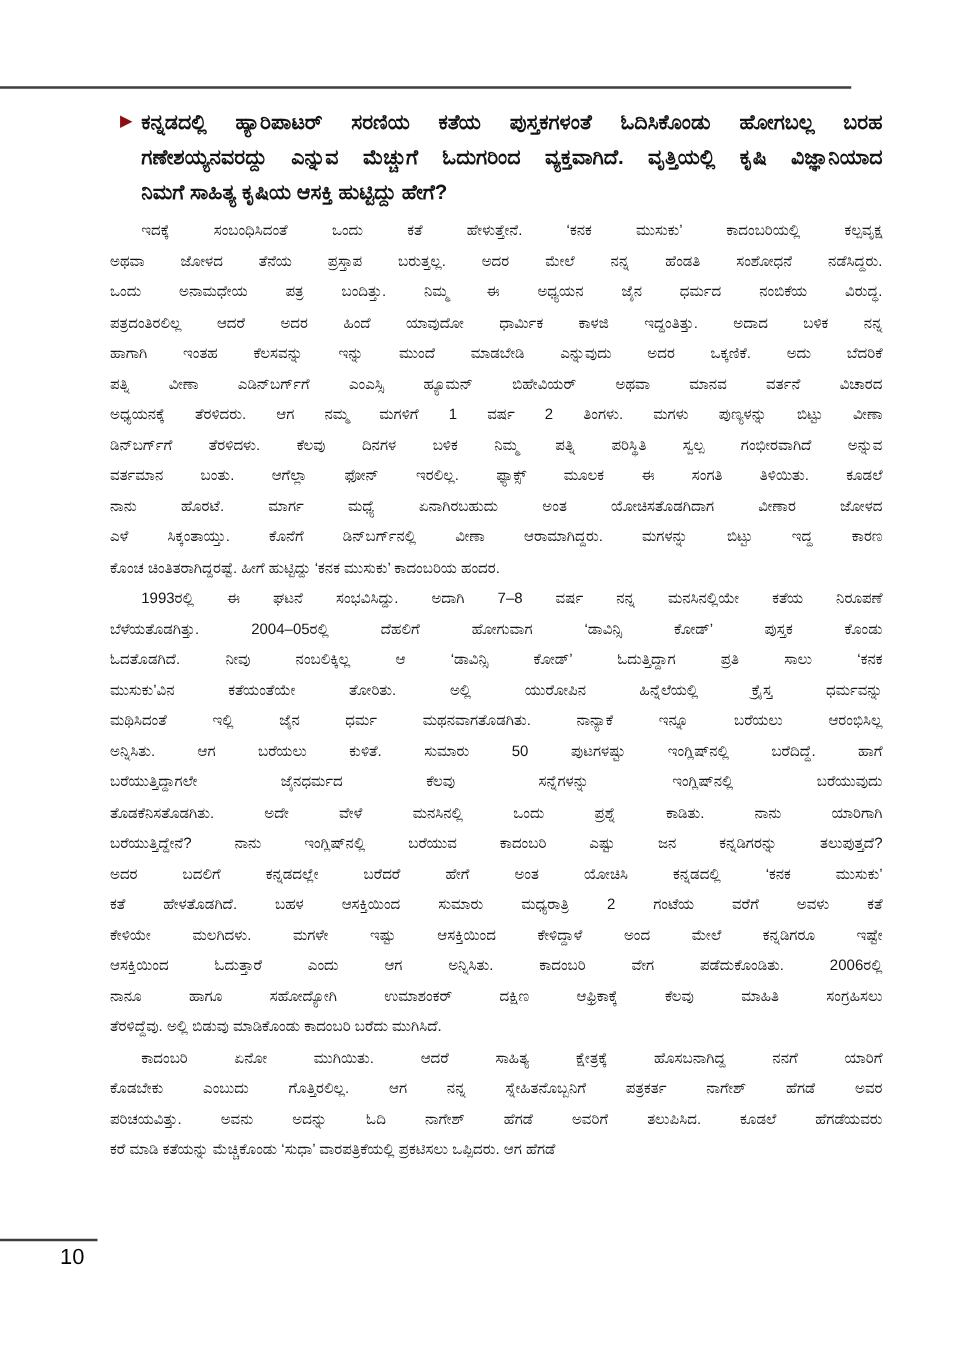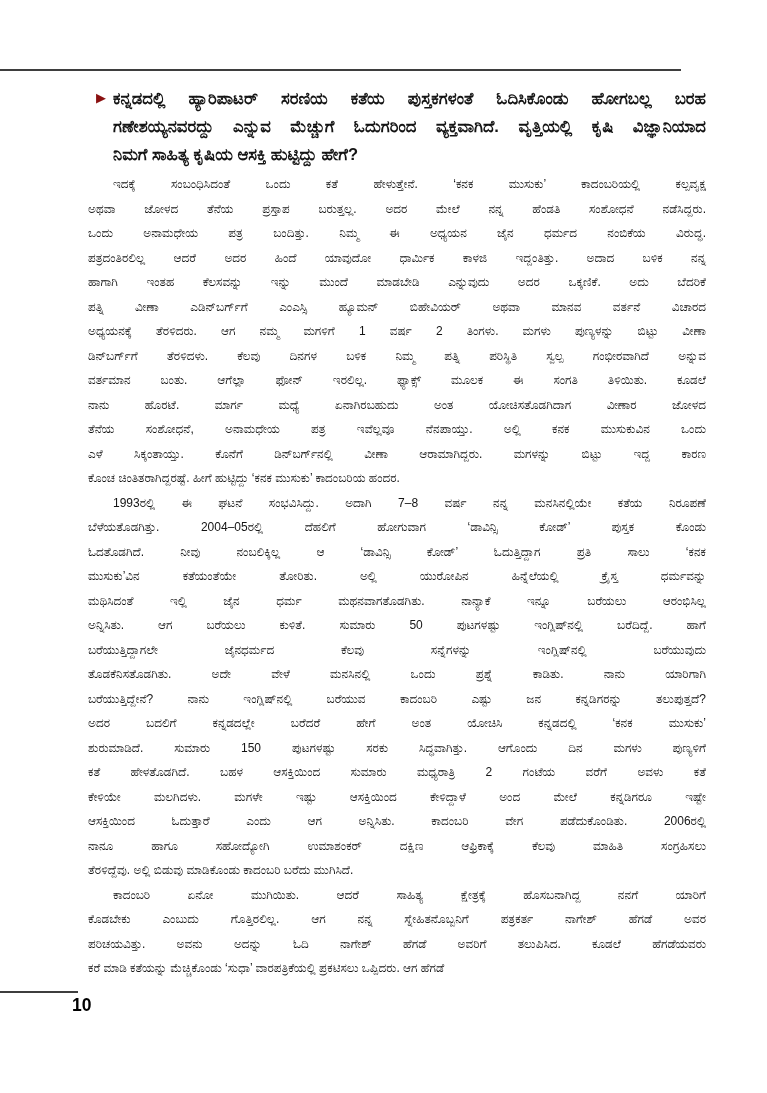--- a/index.html
+++ b/index.html
@@ -49,24 +49,23 @@
   .indent { text-indent: 25px; }
   .footer-rule {
     position: absolute;
     left: 0; top: 991px;
     width: 78px; height: 2px;
     background: #3e3e3e;
   }
   .page-number {
     position: absolute;
     left: 48px; top: 995px;
-    font-weight: bold;
+    font-weight: normal;
     font-size: 17.5px;
     color: #000000;
-    margin-left: 24px;
   }
 </style>
 </head>
 <body>
 
 <div class="page">
 
   <div class="top-rule"></div>
 
   <div class="content">
@@ -84,37 +83,35 @@
         <div class="bl just indent">ಇದಕ್ಕೆ ಸಂಬಂಧಿಸಿದಂತೆ ಒಂದು ಕತೆ ಹೇಳುತ್ತೇನೆ. ‘ಕನಕ ಮುಸುಕು’ ಕಾದಂಬರಿಯಲ್ಲಿ ಕಲ್ಪವೃಕ್ಷ</div>
         <div class="bl just">ಅಥವಾ ಜೋಳದ ತೆನೆಯ ಪ್ರಸ್ತಾಪ ಬರುತ್ತಲ್ಲ. ಅದರ ಮೇಲೆ ನನ್ನ ಹೆಂಡತಿ ಸಂಶೋಧನೆ ನಡೆಸಿದ್ದರು.</div>
         <div class="bl just">ಒಂದು ಅನಾಮಧೇಯ ಪತ್ರ ಬಂದಿತ್ತು. ನಿಮ್ಮ ಈ ಅಧ್ಯಯನ ಜೈನ ಧರ್ಮದ ನಂಬಿಕೆಯ ವಿರುದ್ಧ.</div>
         <div class="bl just">ಪತ್ರದಂತಿರಲಿಲ್ಲ ಆದರೆ ಅದರ ಹಿಂದೆ ಯಾವುದೋ ಧಾರ್ಮಿಕ ಕಾಳಜಿ ಇದ್ದಂತಿತ್ತು. ಅದಾದ ಬಳಿಕ ನನ್ನ</div>
         <div class="bl just">ಹಾಗಾಗಿ ಇಂತಹ ಕೆಲಸವನ್ನು ಇನ್ನು ಮುಂದೆ ಮಾಡಬೇಡಿ ಎನ್ನುವುದು ಅದರ ಒಕ್ಕಣಿಕೆ. ಅದು ಬೆದರಿಕೆ</div>
         <div class="bl just">ಪತ್ನಿ ವೀಣಾ ಎಡಿನ್‌ಬರ್ಗ್‌ಗೆ ಎಂಎಸ್ಸಿ ಹ್ಯೂಮನ್ ಬಿಹೇವಿಯರ್ ಅಥವಾ ಮಾನವ ವರ್ತನೆ ವಿಚಾರದ</div>
         <div class="bl just">ಅಧ್ಯಯನಕ್ಕೆ ತೆರಳಿದರು. ಆಗ ನಮ್ಮ ಮಗಳಿಗೆ 1 ವರ್ಷ 2 ತಿಂಗಳು. ಮಗಳು ಪುಣ್ಯಳನ್ನು ಬಿಟ್ಟು ವೀಣಾ</div>
         <div class="bl just">ಡಿನ್‌ಬರ್ಗ್‌ಗೆ ತೆರಳಿದಳು. ಕೆಲವು ದಿನಗಳ ಬಳಿಕ ನಿಮ್ಮ ಪತ್ನಿ ಪರಿಸ್ಥಿತಿ ಸ್ವಲ್ಪ ಗಂಭೀರವಾಗಿದೆ ಅನ್ನುವ</div>
         <div class="bl just">ವರ್ತಮಾನ ಬಂತು. ಆಗೆಲ್ಲಾ ಫೋನ್ ಇರಲಿಲ್ಲ. ಫ್ಯಾಕ್ಸ್ ಮೂಲಕ ಈ ಸಂಗತಿ ತಿಳಿಯಿತು. ಕೂಡಲೆ</div>
         <div class="bl just">ನಾನು ಹೊರಟೆ. ಮಾರ್ಗ ಮಧ್ಯೆ ಏನಾಗಿರಬಹುದು ಅಂತ ಯೋಚಿಸತೊಡಗಿದಾಗ ವೀಣಾರ ಜೋಳದ</div>
-        <div class="bl just">ತೆನೆಯ ಸಂಶೋಧನೆ, ಅನಾಮಧೇಯ ಪತ್ರ ಇವೆಲ್ಲವೂ ನೆನಪಾಯ್ತು. ಅಲ್ಲಿ ಕನಕ ಮುಸುಕುವಿನ ಒಂದು</div>
         <div class="bl just">ಎಳೆ ಸಿಕ್ಕಂತಾಯ್ತು. ಕೊನೆಗೆ ಡಿನ್‌ಬರ್ಗ್‌ನಲ್ಲಿ ವೀಣಾ ಆರಾಮಾಗಿದ್ದರು. ಮಗಳನ್ನು ಬಿಟ್ಟು ಇದ್ದ ಕಾರಣ</div>
         <div class="bl last">ಕೊಂಚ ಚಿಂತಿತರಾಗಿದ್ದರಷ್ಟೆ. ಹೀಗೆ ಹುಟ್ಟಿದ್ದು ‘ಕನಕ ಮುಸುಕು’ ಕಾದಂಬರಿಯ ಹಂದರ.</div>
       </div>
 
       <div>
         <div class="bl just indent">1993ರಲ್ಲಿ ಈ ಘಟನೆ ಸಂಭವಿಸಿದ್ದು. ಅದಾಗಿ 7–8 ವರ್ಷ ನನ್ನ ಮನಸಿನಲ್ಲಿಯೇ ಕತೆಯ ನಿರೂಪಣೆ</div>
         <div class="bl just">ಬೆಳೆಯತೊಡಗಿತ್ತು. 2004–05ರಲ್ಲಿ ದೆಹಲಿಗೆ ಹೋಗುವಾಗ ‘ಡಾವಿನ್ಸಿ ಕೋಡ್’ ಪುಸ್ತಕ ಕೊಂಡು</div>
         <div class="bl just">ಓದತೊಡಗಿದೆ. ನೀವು ನಂಬಲಿಕ್ಕಿಲ್ಲ ಆ ‘ಡಾವಿನ್ಸಿ ಕೋಡ್’ ಓದುತ್ತಿದ್ದಾಗ ಪ್ರತಿ ಸಾಲು ‘ಕನಕ</div>
         <div class="bl just">ಮುಸುಕು’ವಿನ ಕತೆಯಂತೆಯೇ ತೋರಿತು. ಅಲ್ಲಿ ಯುರೋಪಿನ ಹಿನ್ನೆಲೆಯಲ್ಲಿ ಕ್ರೈಸ್ತ ಧರ್ಮವನ್ನು</div>
         <div class="bl just">ಮಥಿಸಿದಂತೆ ಇಲ್ಲಿ ಜೈನ ಧರ್ಮ ಮಥನವಾಗತೊಡಗಿತು. ನಾನ್ಯಾಕೆ ಇನ್ನೂ ಬರೆಯಲು ಆರಂಭಿಸಿಲ್ಲ</div>
         <div class="bl just">ಅನ್ನಿಸಿತು. ಆಗ ಬರೆಯಲು ಕುಳಿತೆ. ಸುಮಾರು 50 ಪುಟಗಳಷ್ಟು ಇಂಗ್ಲಿಷ್‌ನಲ್ಲಿ ಬರೆದಿದ್ದೆ. ಹಾಗೆ</div>
         <div class="bl just">ಬರೆಯುತ್ತಿದ್ದಾಗಲೇ ಜೈನಧರ್ಮದ ಕೆಲವು ಸನ್ನೆಗಳನ್ನು ಇಂಗ್ಲಿಷ್‌ನಲ್ಲಿ ಬರೆಯುವುದು</div>
         <div class="bl just">ತೊಡಕೆನಿಸತೊಡಗಿತು. ಅದೇ ವೇಳೆ ಮನಸಿನಲ್ಲಿ ಒಂದು ಪ್ರಶ್ನೆ ಕಾಡಿತು. ನಾನು ಯಾರಿಗಾಗಿ</div>
         <div class="bl just">ಬರೆಯುತ್ತಿದ್ದೇನೆ? ನಾನು ಇಂಗ್ಲಿಷ್‌ನಲ್ಲಿ ಬರೆಯುವ ಕಾದಂಬರಿ ಎಷ್ಟು ಜನ ಕನ್ನಡಿಗರನ್ನು ತಲುಪುತ್ತದೆ?</div>
         <div class="bl just">ಅದರ ಬದಲಿಗೆ ಕನ್ನಡದಲ್ಲೇ ಬರೆದರೆ ಹೇಗೆ ಅಂತ ಯೋಚಿಸಿ ಕನ್ನಡದಲ್ಲಿ ‘ಕನಕ ಮುಸುಕು’</div>
-        <div class="bl just">ಶುರುಮಾಡಿದೆ. ಸುಮಾರು 150 ಪುಟಗಳಷ್ಟು ಸರಕು ಸಿದ್ಧವಾಗಿತ್ತು. ಆಗೊಂದು ದಿನ ಮಗಳು ಪುಣ್ಯಳಿಗೆ</div>
         <div class="bl just">ಕತೆ ಹೇಳತೊಡಗಿದೆ. ಬಹಳ ಆಸಕ್ತಿಯಿಂದ ಸುಮಾರು ಮಧ್ಯರಾತ್ರಿ 2 ಗಂಟೆಯ ವರೆಗೆ ಅವಳು ಕತೆ</div>
         <div class="bl just">ಕೇಳಿಯೇ ಮಲಗಿದಳು. ಮಗಳೇ ಇಷ್ಟು ಆಸಕ್ತಿಯಿಂದ ಕೇಳಿದ್ದಾಳೆ ಅಂದ ಮೇಲೆ ಕನ್ನಡಿಗರೂ ಇಷ್ಟೇ</div>
         <div class="bl just">ಆಸಕ್ತಿಯಿಂದ ಓದುತ್ತಾರೆ ಎಂದು ಆಗ ಅನ್ನಿಸಿತು. ಕಾದಂಬರಿ ವೇಗ ಪಡೆದುಕೊಂಡಿತು. 2006ರಲ್ಲಿ</div>
         <div class="bl just">ನಾನೂ ಹಾಗೂ ಸಹೋದ್ಯೋಗಿ ಉಮಾಶಂಕರ್ ದಕ್ಷಿಣ ಆಫ್ರಿಕಾಕ್ಕೆ ಕೆಲವು ಮಾಹಿತಿ ಸಂಗ್ರಹಿಸಲು</div>
         <div class="bl last">ತೆರಳಿದ್ದೆವು. ಅಲ್ಲಿ ಬಿಡುವು ಮಾಡಿಕೊಂಡು ಕಾದಂಬರಿ ಬರೆದು ಮುಗಿಸಿದೆ.</div>
       </div>
 
       <div>
         <div class="bl just indent">ಕಾದಂಬರಿ ಏನೋ ಮುಗಿಯಿತು. ಆದರೆ ಸಾಹಿತ್ಯ ಕ್ಷೇತ್ರಕ್ಕೆ ಹೊಸಬನಾಗಿದ್ದ ನನಗೆ ಯಾರಿಗೆ</div>
         <div class="bl just">ಕೊಡಬೇಕು ಎಂಬುದು ಗೊತ್ತಿರಲಿಲ್ಲ. ಆಗ ನನ್ನ ಸ್ನೇಹಿತನೊಬ್ಬನಿಗೆ ಪತ್ರಕರ್ತ ನಾಗೇಶ್ ಹೆಗಡೆ ಅವರ</div>

